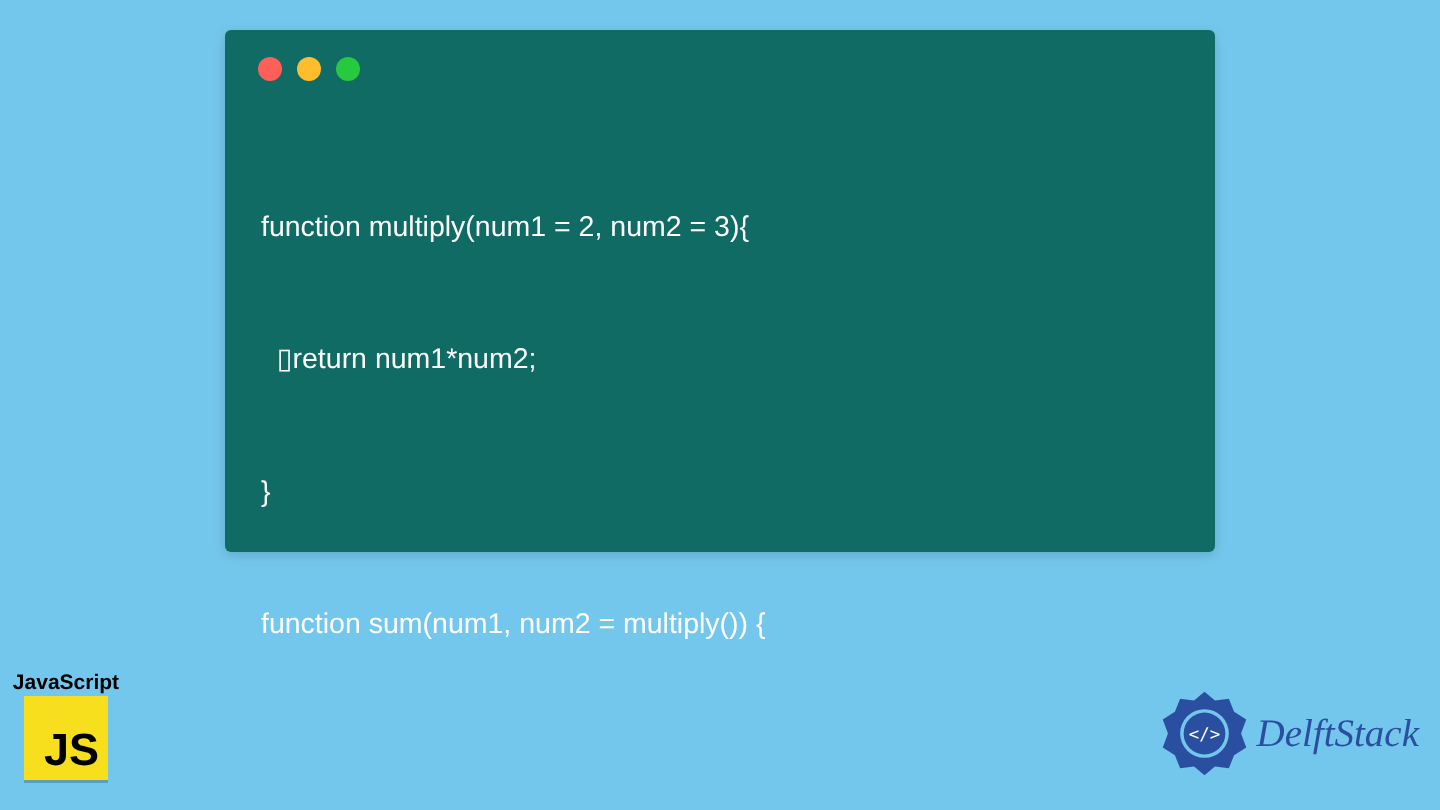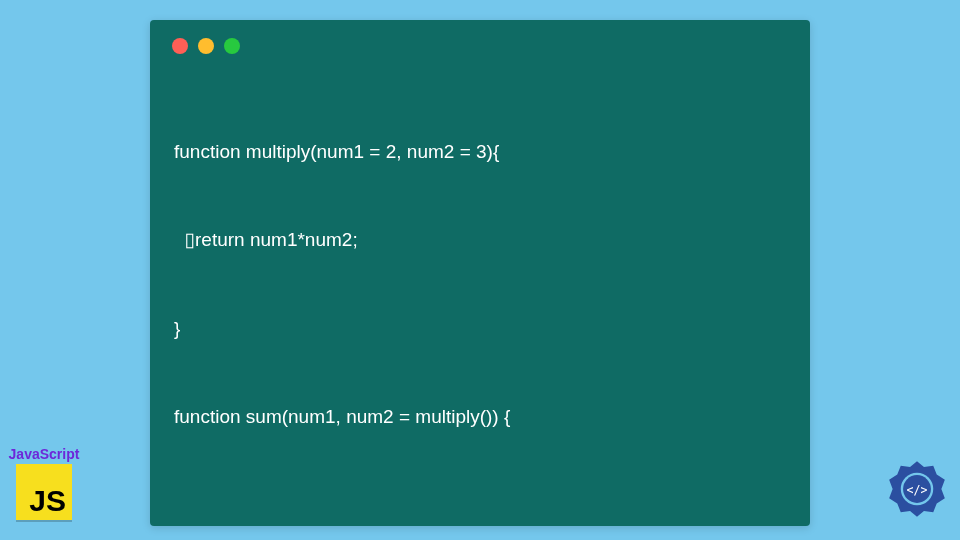--- a/index.html
+++ b/index.html
@@ -10,21 +10,21 @@
     background: #74c7ec;
     font-family: -apple-system, BlinkMacSystemFont, "Segoe UI", Arial, sans-serif;
     overflow: hidden;
     position: relative;
   }
   .code-window {
     position: absolute;
     left: 150px;
     top: 20px;
     width: 660px;
-    height: 506px;
+    height: 348px;
     background: #0f6b64;
     border-radius: 4px;
     box-shadow: 0 2px 8px rgba(0,0,0,0.15);
     box-sizing: border-box;
   }
   .traffic-lights {
     position: absolute;
     top: 18px;
     left: 22px;
     display: flex;
@@ -52,21 +52,21 @@
   .js-badge {
     position: absolute;
     left: 8px;
     bottom: 20px;
     width: 72px;
     text-align: center;
   }
   .js-badge .label {
     font-size: 14px;
     font-weight: 600;
-    color: #6d28d9;
+    color: #000000;
     margin-bottom: 2px;
   }
   .js-logo {
     width: 56px;
     height: 56px;
     background: #f7df1e;
     position: relative;
     margin: 0 auto;
     box-shadow: 0 2px 0 rgba(0,0,0,0.2);
   }
@@ -137,13 +137,14 @@
   <div class="delft-gear">
     <svg viewBox="0 0 100 100">
       <g fill="#2b4fa0">
         <polygon points="50,2 62,12 78,10 84,25 98,34 92,50 98,66 84,75 78,90 62,88 50,98 38,88 22,90 16,75 2,66 8,50 2,34 16,25 22,10 38,12"></polygon>
       </g>
       <circle cx="50" cy="50" r="28" fill="#74c7ec"></circle>
       <circle cx="50" cy="50" r="24" fill="#2b4fa0"></circle>
       <text x="50" y="58" text-anchor="middle" font-size="20" font-family="monospace" fill="#ffffff">&lt;/&gt;</text>
     </svg>
   </div>
+  <div class="delft-text">DelftStack</div>
 </div>
 
 </body></html>

